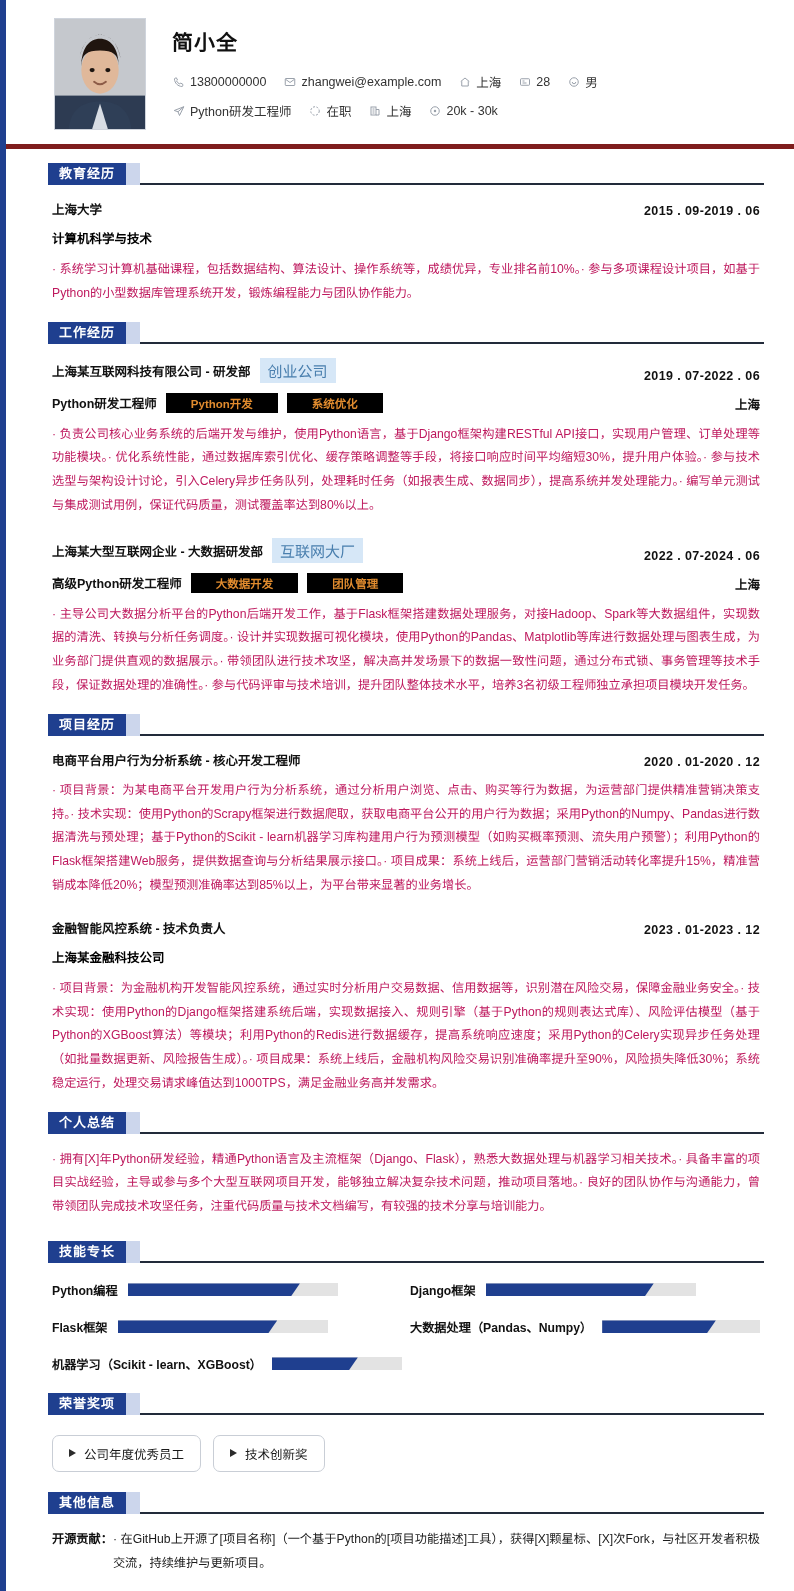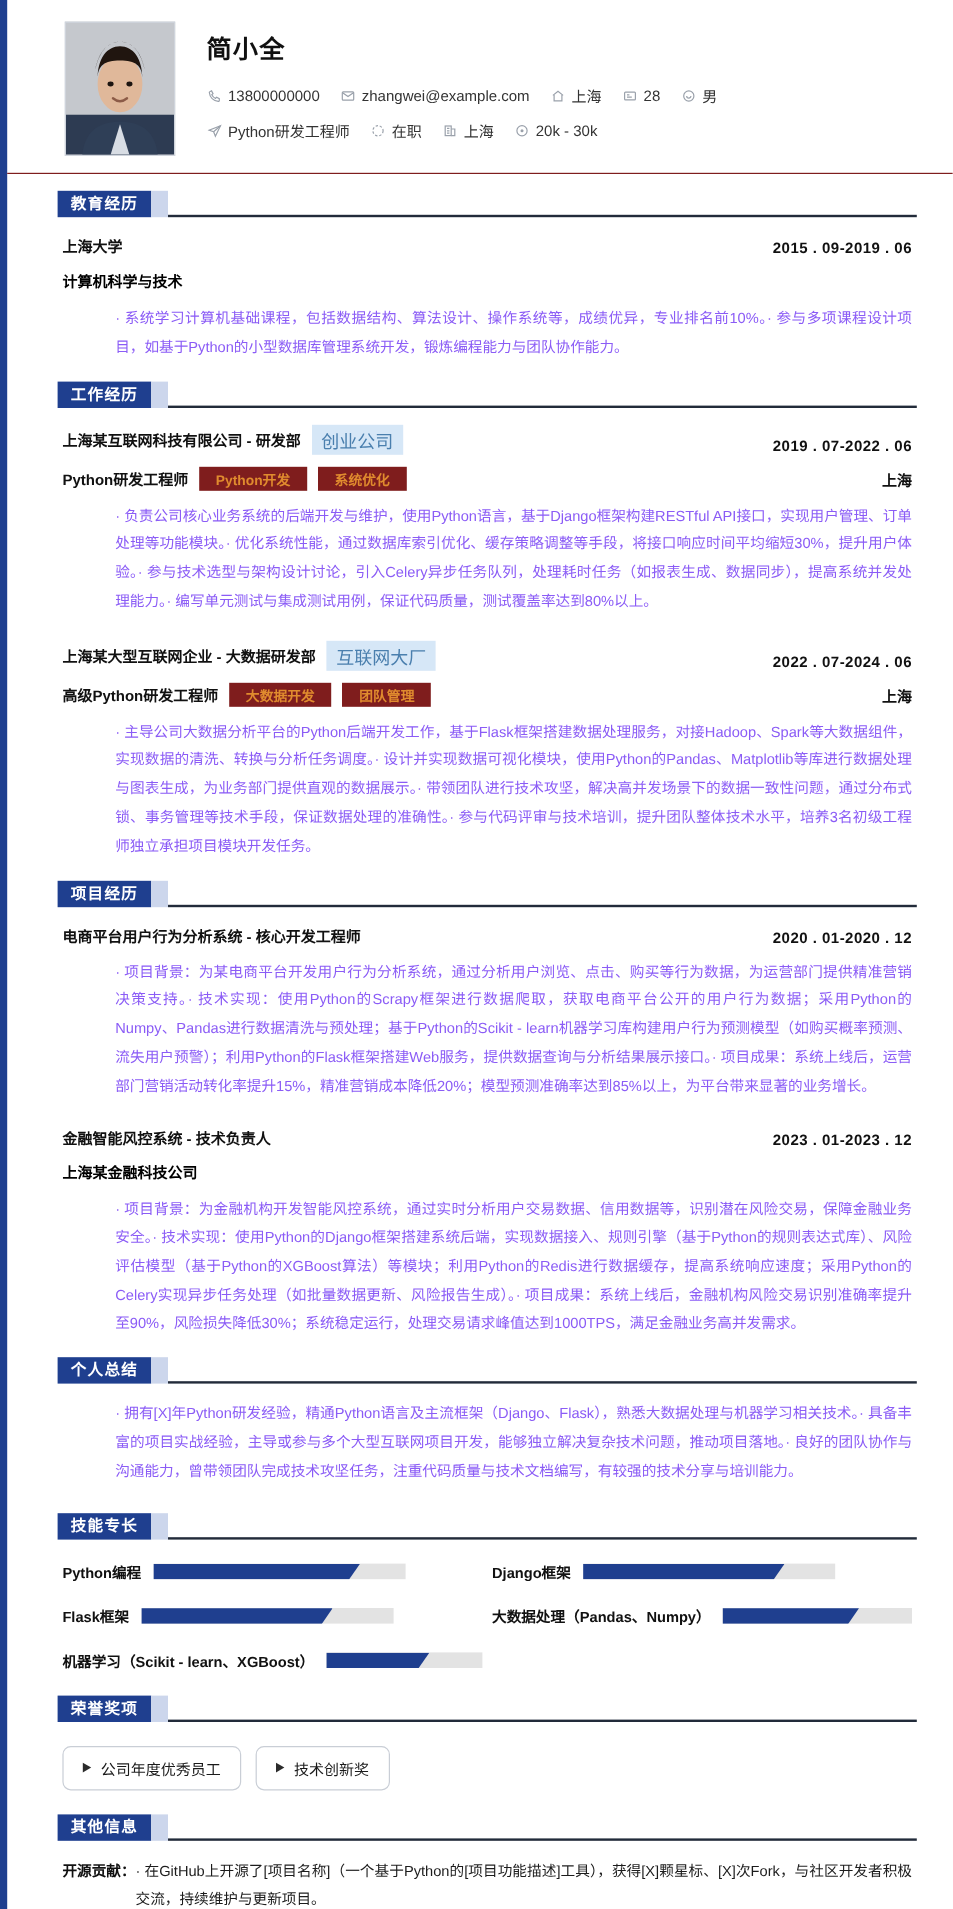--- a/index.html
+++ b/index.html
@@ -18,23 +18,23 @@
     position: relative;
     background: #ffffff;
     border-left: 6px solid #1f3f8f;
   }
 
   
   .header {
     position: relative;
     padding: 18px 30px 14px 48px;
     display: flex;
-    align-items: center;
+    align-items: flex-end;
     gap: 26px;
-    border-bottom: 1px solid #7f1d1d;
+    border-bottom: 5px solid #7f1d1d;
     min-height: 140px;
   }
 
   .avatar {
     width: 92px;
     height: 112px;
     flex: 0 0 92px;
     border: 1px solid #cfd4dc;
     overflow: hidden;
     position: relative;
@@ -153,35 +153,34 @@
 
   .tag-blue {
     background: #d6e7f7;
     color: #4a7fae;
     font-size: 15px;
     padding: 2px 8px;
     white-space: nowrap;
     font-weight: 400;
   }
   .tag-orange {
-    background: #7f1d1d;
+    background: #000000;
     color: #e08b2e;
     font-size: 11.5px;
     font-weight: 700;
-    padding: 2px 14px;
+    padding: 2px 25px;
     white-space: nowrap;
   }
 
   .para {
     font-size: 12.2px;
     line-height: 1.95;
-    color: #8b5cf6;
+    color: #be185d;
     text-align: justify;
     margin-bottom: 2px;
-    margin-left: 44px;
   }
 
   .block { margin-bottom: 20px; }
   .block:last-child { margin-bottom: 4px; }
 
   
   .skills-grid {
     display: grid;
     grid-template-columns: 1fr 1fr;
     row-gap: 19px;

